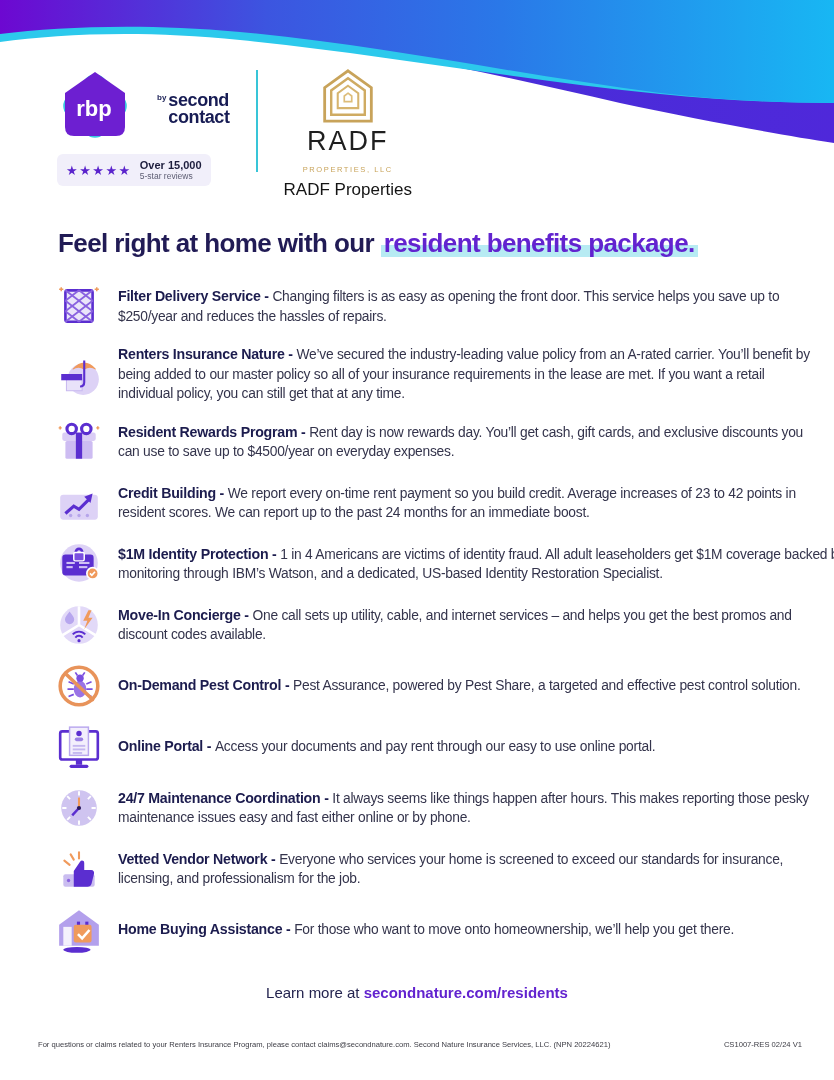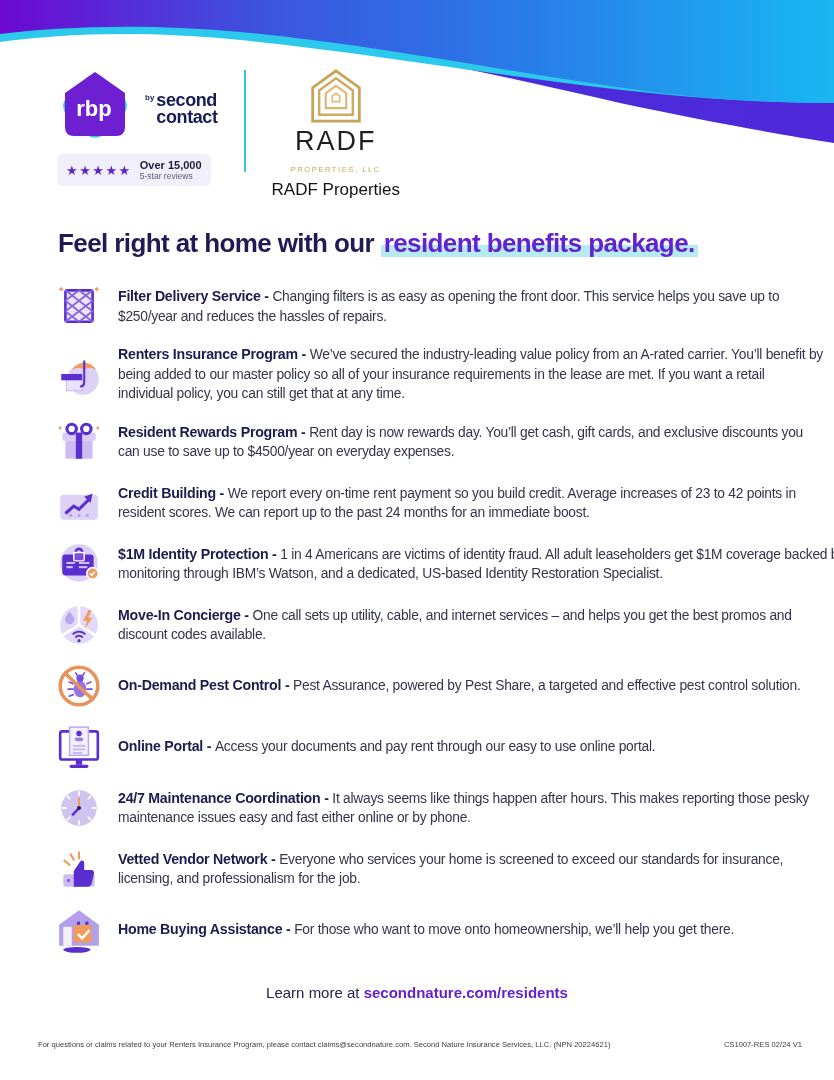--- a/index.html
+++ b/index.html
@@ -7,21 +7,21 @@
     width:834px;height:1080px;position:relative;overflow:hidden;
     background:#ffffff;font-family:"Liberation Sans", sans-serif;
     -webkit-font-smoothing:antialiased;
   }
   
   .wave-wrap{position:absolute;top:0;left:0;width:834px;height:220px;}
   
   .brand-row{position:absolute;top:66px;left:57px;display:flex;align-items:flex-start;}
   .rbp-col{display:flex;flex-direction:column;}
   .rbp-top{display:flex;align-items:center;}
-  .sn-text{margin-left:12px;margin-top:6px;position:relative;}
+  .sn-text{margin-left:24px;margin-top:6px;position:relative;}
   .sn-by{font-size:8px;color:#1b2056;position:relative;top:-6px;margin-right:2px;font-weight:bold;}
   .sn-lines{display:inline-flex;flex-direction:column;line-height:0.95;}
   .sn-lines span{font-weight:bold;color:#171c54;font-size:18px;letter-spacing:-0.4px;}
   .sn-lines span:last-child{align-self:flex-end;}
   .review-badge{margin-top:8px;background:#f1effa;border-radius:6px;padding:5px 9px;
     display:flex;align-items:center;width:fit-content;}
   .stars{color:#5a23cc;font-size:13px;letter-spacing:1.5px;margin-right:8px;}
   .review-text{display:flex;flex-direction:column;line-height:1.15;}
   .review-title{font-weight:bold;font-size:11px;color:#1d1d3d;}
   .review-sub{font-size:8.5px;color:#5d5d72;}
@@ -126,21 +126,21 @@
   </div>
 
   <div class="benefit-row">
     <svg class="benefit-icon" viewBox="0 0 44 44">
       <circle cx="26" cy="27" r="15" fill="#ddd2f6"></circle>
       <rect x="10" y="26" width="15" height="12" fill="#e9e2fa" stroke="#c9baf0"></rect>
       <rect x="5" y="22" width="20" height="6" fill="#5b2ed0"></rect>
       <path d="M16,17 Q27,5 38,17 L38,18 Q32.5,14 27,18 Q21.5,14 16,18 Z" fill="#f09a5c"></path>
       <path d="M27,9 V30 q0,4 -4,4" stroke="#5b2ed0" stroke-width="2" fill="none"></path>
     </svg>
-    <div class="benefit-text"><span class="benefit-title">Renters Insurance Program - </span><span>We’ve secured the industry-leading value policy from an A-rated carrier. You’ll benefit by being added to our master policy so all of your insurance requirements in the lease are met. If you want a retail individual policy, you can still get that at any time.</span></div>
+    <div class="benefit-text"><span class="benefit-title">Renters Insurance Nature - </span><span>We’ve secured the industry-leading value policy from an A-rated carrier. You’ll benefit by being added to our master policy so all of your insurance requirements in the lease are met. If you want a retail individual policy, you can still get that at any time.</span></div>
   </div>
 
   <div class="benefit-row">
     <svg class="benefit-icon" viewBox="0 0 44 44">
       <rect x="9" y="21" width="26" height="17" rx="1.5" fill="#cdbcf2"></rect>
       <rect x="6" y="13" width="32" height="8" rx="2" fill="#dacdf5"></rect>
       <rect x="19" y="13" width="6" height="25" fill="#5b2ed0"></rect>
       <circle cx="15" cy="9.5" r="4.5" stroke="#5b2ed0" stroke-width="3" fill="none"></circle>
       <circle cx="29" cy="9.5" r="4.5" stroke="#5b2ed0" stroke-width="3" fill="none"></circle>
       <path d="M4,7 v3 M2.5,8.5 h3 M40,7 v3 M38.5,8.5 h3" stroke="#ee9a5c" stroke-width="1.4"></path>

